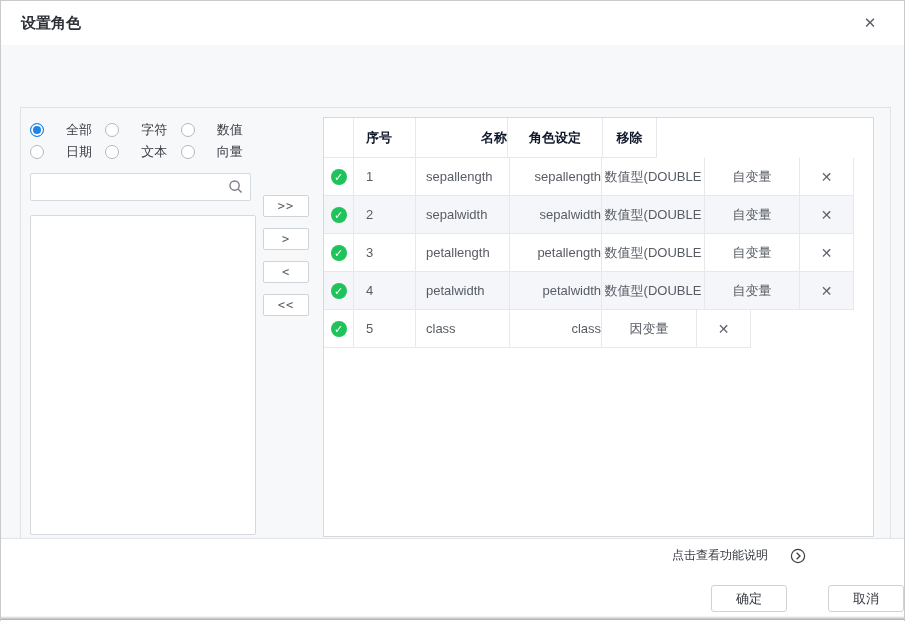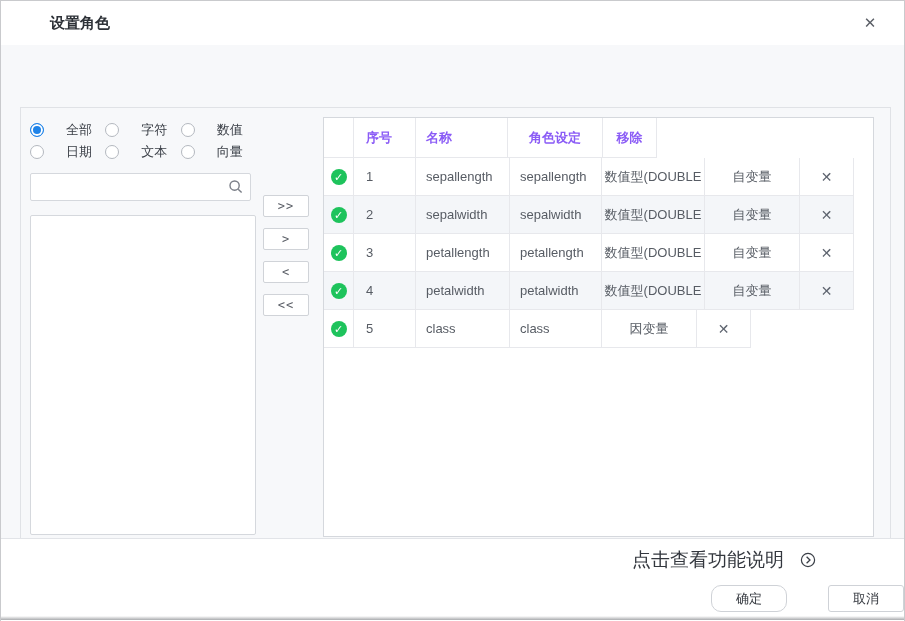--- a/index.html
+++ b/index.html
@@ -13,21 +13,21 @@
     position: relative; width: 905px; height: 621px;
     background:#fff; border:1px solid #c9cacd;
   }
   .dialog::after{
     content:''; position:absolute; left:0; right:0; bottom:0; height:4px;
     background:linear-gradient(to bottom, rgba(150,152,156,0), rgba(148,150,154,.8));
     pointer-events:none;
   }
   
   .titlebar{ position:absolute; left:0; top:0; right:0; height:44px; background:#fff; }
-  .title{ position:absolute; left:20px; top:13px; font-size:15px; font-weight:bold; color:#2e3238;margin-left:29px; }
+  .title{ position:absolute; left:20px; top:13px; font-size:15px; font-weight:bold; color:#2e3238; }
   .close-btn{ position:absolute; right:24px; top:12px; width:20px; height:20px;
     font-size:15px; color:#5a5e66; text-align:center; line-height:20px; cursor:pointer; }
   
   .content{ position:absolute; left:0; top:44px; right:0; height:493px; background:#f7f8fa; }
   .groupbox{ position:absolute; left:19px; top:62px; width:871px; height:450px;
     border:1px solid #e0e2e6; background:transparent; }
   
   .left-panel{ position:absolute; left:29px; top:76px; width:226px; }
   .radio-grid{ display:flex; flex-wrap:wrap; }
   .radio-item{ width:33.33%; display:flex; align-items:center; gap:22px;
@@ -47,44 +47,44 @@
   .transfer-col{ position:absolute; left:262px; top:150px; width:46px; }
   .transfer-btn{ width:46px; height:22px; margin-bottom:11px; background:#fff;
     border:1px solid #d0d3d8; border-radius:2px; color:#5a5e66; font-size:12px;
     letter-spacing:1px; text-align:center; line-height:20px; cursor:pointer;
     font-family:"DejaVu Sans Mono","Liberation Mono",monospace; }
   
   .table-wrap{ position:absolute; left:322px; top:72px; width:551px; height:420px;
     background:#fff; border:1px solid #d5d8dd; overflow:hidden; }
   .tbl{ width:530px; }
   .trow, .thead{ display:flex; }
-  .thead .cell{ height:40px; line-height:39px; font-weight:bold; color:#8b5cf6; }
+  .thead .cell{ height:40px; line-height:39px; font-weight:bold; color:#0f172a; }
   .trow .cell{ height:38px; line-height:37px; color:#575c64; }
   .cell{ font-size:13px; text-align:center; border-right:1px solid #e7e8ec;
     border-bottom:1px solid #e7e8ec; white-space:nowrap; overflow:hidden; }
   .col-check{ width:30px; display:flex; align-items:center; justify-content:center; }
   .col-index{ width:62px; text-align:left; padding-left:12px; }
   .col-field{ width:94px; text-align:left; padding-left:10px; }
-  .col-name{ width:92px; text-align:left; padding-left:10px; }
+  .col-name{ width:92px; text-align:right; padding-left:10px; }
   .col-type{ width:103px; }
   .col-role{ width:95px; }
   .col-remove{ width:54px; display:flex; align-items:center; justify-content:center; }
   .trow.alt .cell{ background:#f4f6f9; }
   .check{ width:16px; height:16px; border-radius:50%; background:#1ec35c; color:#fff;
     font-size:11px; line-height:16px; text-align:center; font-weight:bold; }
   .remove-x{ color:#5f6570; font-size:14px; cursor:pointer; line-height:14px; }
   
   .footer{ position:absolute; left:0; top:537px; right:0; height:84px; background:#fff;
     border-top:1px solid #e2e4e8; }
-  .help-link{ position:absolute; right:88px; top:8px; display:flex; align-items:center;
-    gap:16px; font-size:19px; color:#33373e; cursor:pointer; }
+  .help-link{ position:absolute; right:98px; top:8px; display:flex; align-items:center;
+    gap:22px; font-size:12px; color:#33373e; cursor:pointer; }
   .btn{ position:absolute; top:46px; width:76px; height:27px; background:#fff;
     border:1px solid #cfd2d7; border-radius:3px; font-size:13px; color:#33373e;
     text-align:center; line-height:25px; cursor:pointer; }
-  .btn-ok{ right:117px;border-radius:10px; }
+  .btn-ok{ right:117px; }
   .btn-cancel{ right:0; }
 </style>
 </head>
 <body>
 
 <div class="dialog">
 
   <div class="titlebar">
     <div class="title">设置角色</div>
     <div class="close-btn">✕</div>

